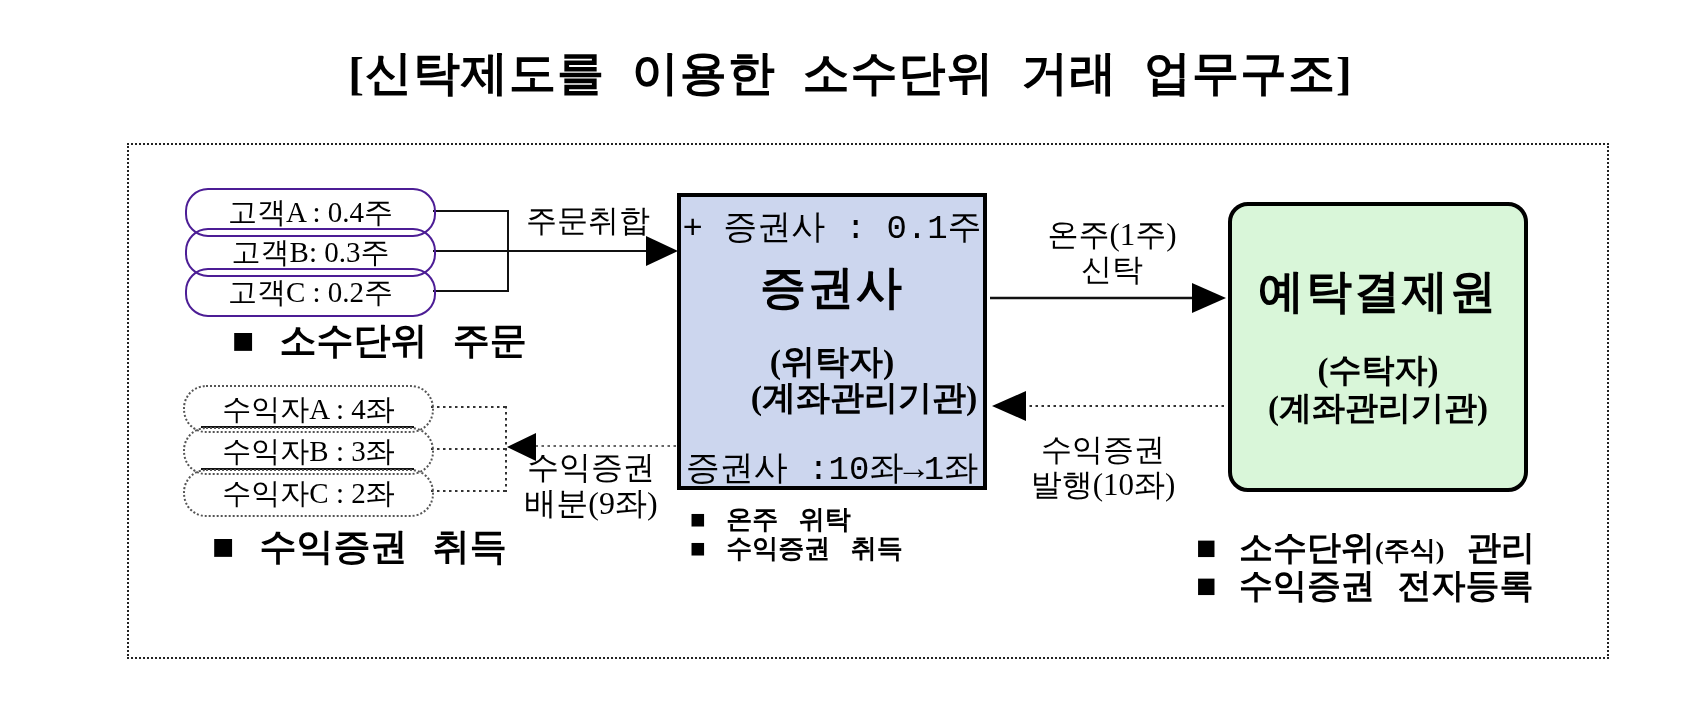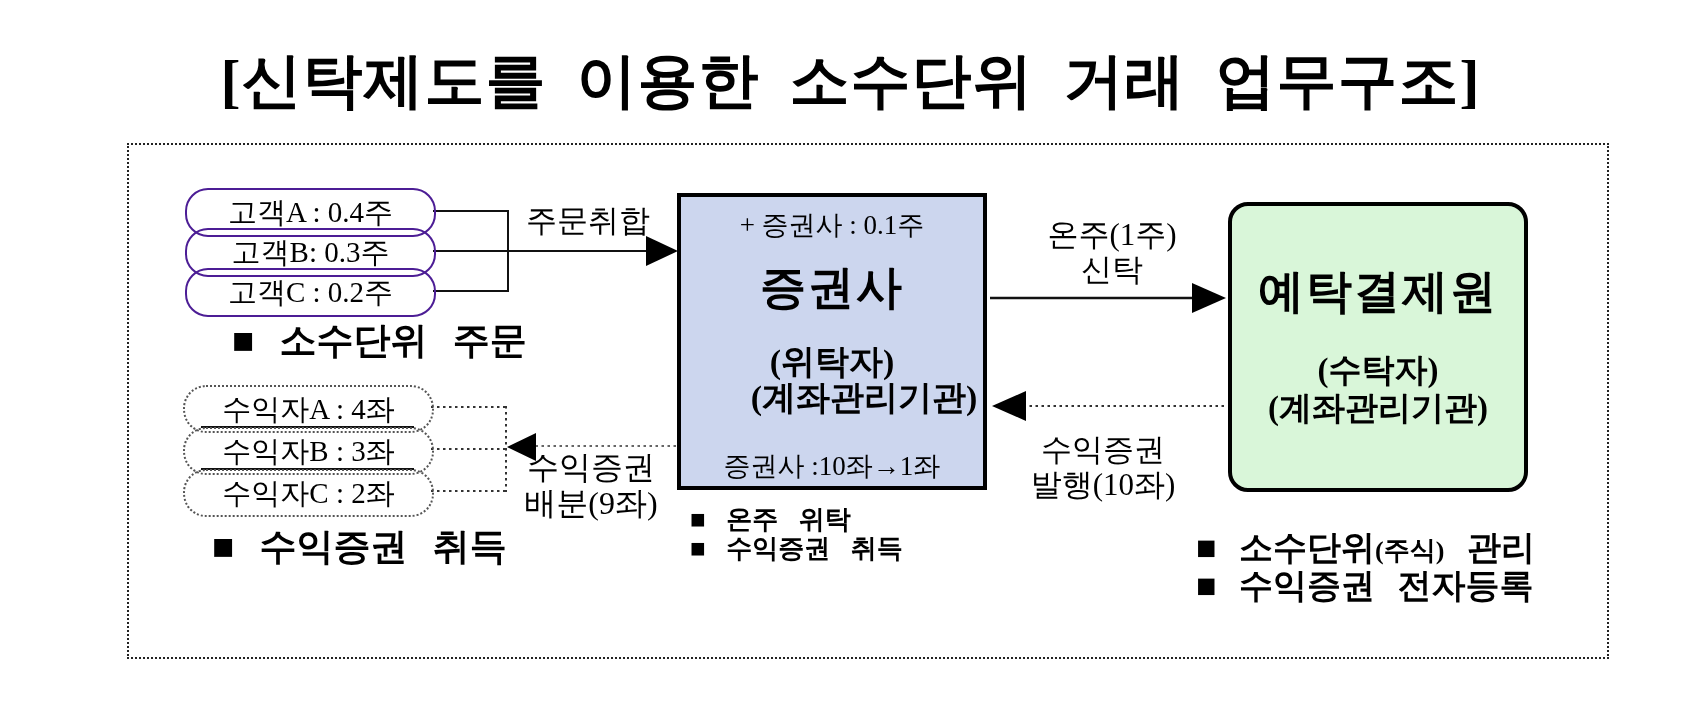--- a/index.html
+++ b/index.html
@@ -2,42 +2,42 @@
 <html style="--broker-box: #ccd6ee; --ksd-box: #d9f6d9; --line: #000000;"><head>
 <meta charset="utf-8">
 <style>
   html,body{margin:0;padding:0;background:#ffffff;}
   .stage{
     position:relative;width:1701px;height:728px;background:#fff;overflow:hidden;
     font-family:"Liberation Serif","DejaVu Serif",serif;color:#000;
   }
   .title{
     position:absolute;left:0;right:0;top:48px;text-align:center;
-    font-size:60px;font-weight:bold;letter-spacing:1px;word-spacing:14px;line-height:1.1;
+    font-size:47px;font-weight:bold;letter-spacing:1px;word-spacing:14px;line-height:1.1;
   }
   .frame{
     position:absolute;left:127px;top:143px;width:1478px;height:512px;
     border:2px dotted #222;
   }
   svg.connectors{position:absolute;left:0;top:0;pointer-events:none;}
   .pill{
     position:absolute;width:247px;height:45px;border-radius:23px;
     display:flex;align-items:center;justify-content:center;
     font-size:29px;line-height:1;background:transparent;
   }
   .pill.solid{border:2px solid #4c1d95;}
   .pill.dotted{border:2px dotted #555;}
   .caption{
     position:absolute;font-size:37px;font-weight:bold;line-height:1;word-spacing:16px;white-space:nowrap;
   }
   .bigbox{position:absolute;border:4px solid #000;box-sizing:border-box;}
   .broker-box{left:677px;top:193px;width:310px;height:297px;background:var(--broker-box,#ccd6ee);}
   .ksd-box{left:1228px;top:202px;width:300px;height:290px;background:var(--ksd-box,#d9f6d9);border-radius:20px;}
   .boxline{position:absolute;left:0;width:100%;text-align:center;line-height:1;white-space:nowrap;}
-  .small-note{font-size:27px;}
+  .small-note{font-size:34px;font-family:Liberation Mono, monospace;}
   .box-name{font-size:46px;font-weight:bold;letter-spacing:2px;}
   .box-role{font-size:34px;font-weight:bold;}
   .notes{position:absolute;font-weight:bold;line-height:1.12;white-space:nowrap;word-spacing:14px;}
   .broker-notes{left:690px;top:505px;font-size:26px;}
   .ksd-notes{left:1196px;top:529px;font-size:34px;}
   .ksd-notes .inline-small{font-size:26px;}
   .arrow-label{
     position:absolute;transform:translate(-50%,-50%);text-align:center;
     font-size:31px;line-height:1.12;white-space:nowrap;
   }

